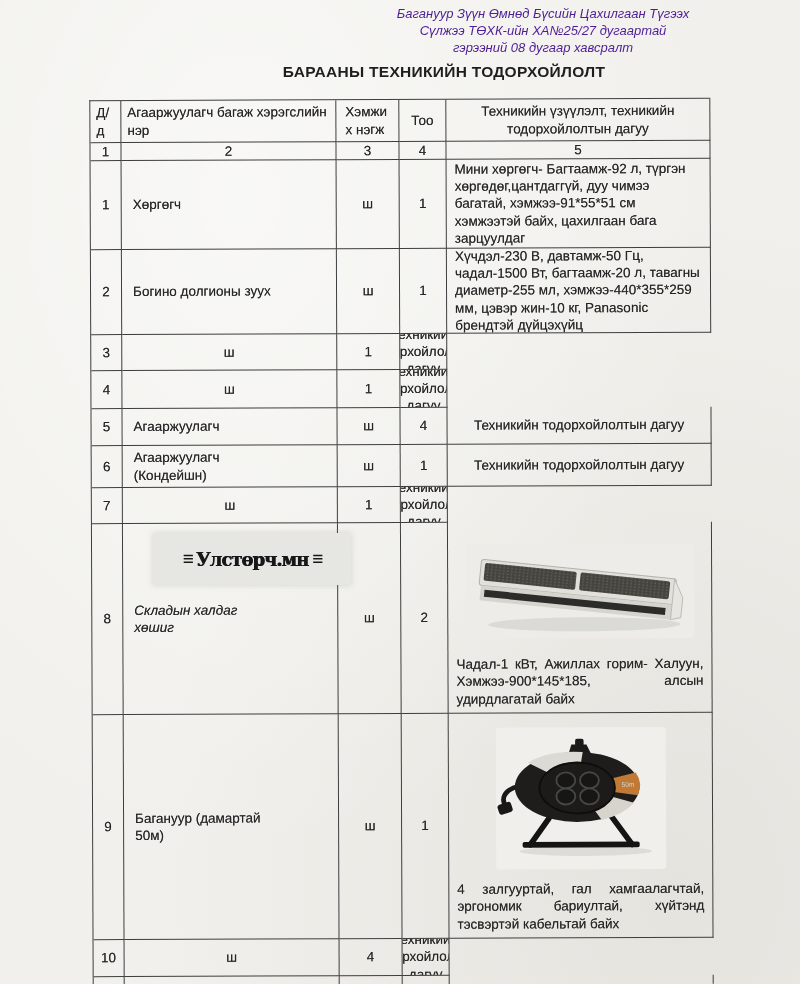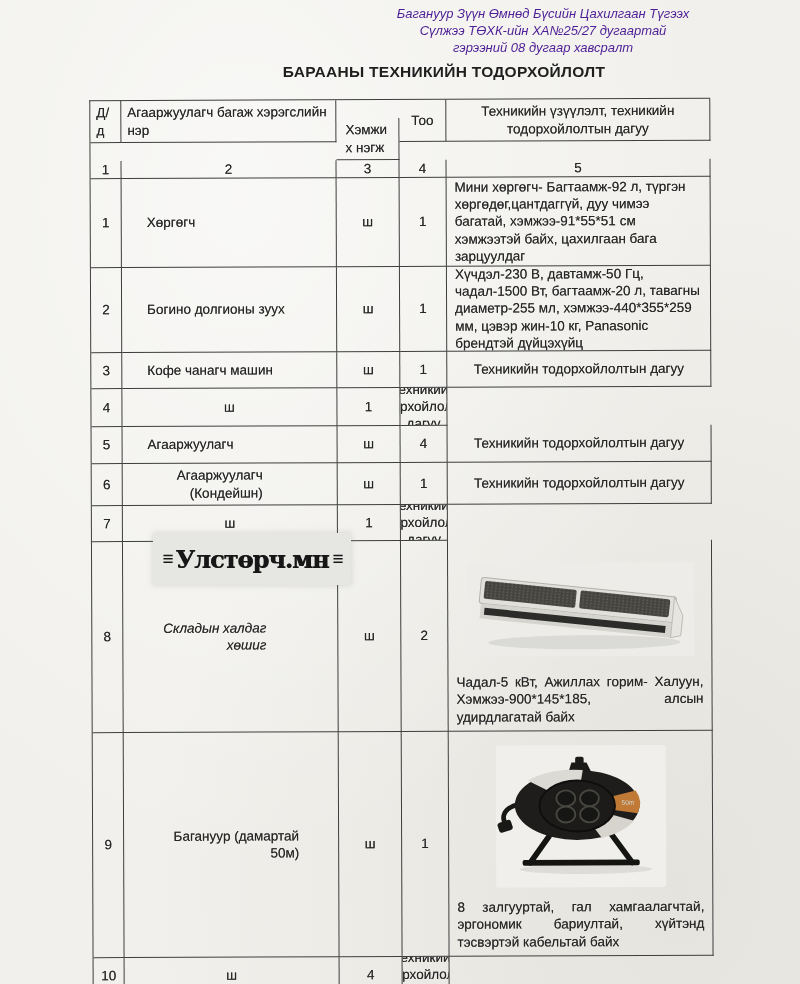--- a/index.html
+++ b/index.html
@@ -33,38 +33,38 @@
     display:flex;align-items:center;justify-content:center;
     font-size:13.5px;line-height:1.28;box-sizing:border-box;
     text-shadow:0 0 .4px rgba(45,45,45,.7);
     overflow:hidden;
   }
   .h-head{height:42px}.h-num{height:18px}
   .h-r1{height:89px}.h-r2{height:85px}.h-r3{height:36px}.h-r4{height:38px}
   .h-r5{height:37px}.h-r6{height:42px}.h-r7{height:36px}
   .h-r8{height:191px}.h-r9{height:225px}.h-r10{height:37px}.h-r11{height:9px}
   .head .cell{text-align:left;padding:2px 6px;}
-  .head .c3{padding:2px 9px;margin-top:18px;}
-  .name{justify-content:flex-start;padding:4px 6px 4px 25px;text-align:right;}
+  .head .c3{padding:2px 9px;}
+  .name{justify-content:flex-start;padding:4px 6px 4px 11px;text-align:left;}
   .spec-left{justify-content:flex-start;text-align:left;padding:5px 8px;}
   .spec-center{text-align:center;padding:2px 6px;}
   .spec-fig{flex-direction:column;align-items:stretch;justify-content:flex-start;padding:0 8px;}
   .spec-fig .figwrap{display:flex;justify-content:center;}
   .spec-fig .spec-text{margin-top:auto;text-align:justify;padding:0 0 5px 0;}
   .wrap115 span{max-width:115px;display:inline-block;}
   .wrap118 span{max-width:118px;display:inline-block;font-style:italic;}
   .wrap150 span{max-width:150px;display:inline-block;}
   .watermark{
     position:absolute;left:153px;top:533px;width:198px;height:52px;z-index:6;
     background:#e6e6e3;box-shadow:0 0 6px rgba(120,120,115,.25);
     display:flex;align-items:center;justify-content:center;gap:4px;color:#171717;
   }
   .wm-text{
     font-family:"DejaVu Serif","Liberation Serif",serif;
-    font-weight:900;font-size:24px;letter-spacing:-1px;
+    font-weight:900;font-size:18px;letter-spacing:-1px;
     text-shadow:.6px 0 0 #171717;
   }
   .wm-wing{font-size:19px;font-weight:bold;letter-spacing:-2px;}
   .photo1{margin-top:22px;width:228px;height:94px;background:#edece8;border-radius:3px;}
   .photo2{margin-top:14px;width:170px;height:142px;background:#f0efeb;border-radius:3px;}
   .partial .cell{border-bottom:none;}
 </style>
 </head>
 <body>
 
@@ -105,21 +105,20 @@
   <div class="row">
     <div class="cell h-r2">2</div>
     <div class="cell h-r2 name">Богино долгионы зуух</div>
     <div class="cell h-r2">ш</div>
     <div class="cell h-r2">1</div>
     <div class="cell h-r2 spec-left">Хүчдэл-230 В, давтамж-50 Гц, чадал-1500 Вт, багтаамж-20 л, тавагны диаметр-255 мл, хэмжээ-440*355*259 мм, цэвэр жин-10 кг, Panasonic брендтэй дүйцэхүйц</div>
   </div>
 
   <div class="row">
     <div class="cell h-r3">3</div>
-    <div class="cell h-r3 name">Кофе чанагч машин</div>
     <div class="cell h-r3">ш</div>
     <div class="cell h-r3">1</div>
     <div class="cell h-r3 spec-center">Техникийн тодорхойлолтын дагуу</div>
   </div>
 
   <div class="row">
     <div class="cell h-r4">4</div>
     <div class="cell h-r4">ш</div>
     <div class="cell h-r4">1</div>
     <div class="cell h-r4 spec-center">Техникийн тодорхойлолтын дагуу</div>
@@ -170,21 +169,21 @@
           <g transform="rotate(6 28 30)">
             <rect x="14" y="16" width="196" height="26" rx="3" fill="#e2e0da" stroke="#b4b2ac" stroke-width="1"></rect>
             <rect x="18" y="19" width="92" height="18" rx="2" fill="url(#grille)"></rect>
             <rect x="114" y="19" width="90" height="18" rx="2" fill="url(#grille)"></rect>
             <rect x="16" y="42" width="192" height="15" fill="#d6d4ce"></rect>
             <rect x="20" y="46" width="182" height="7" fill="#2c2c2a"></rect>
             <polygon points="208,16 218,34 218,54 208,57" fill="#e7e5df" stroke="#b4b2ac" stroke-width="0.8"></polygon>
           </g>
         </svg>
       </div>
-      <div class="spec-text">Чадал-5 кВт, Ажиллах горим- Халуун, Хэмжээ-900*145*185, алсын удирдлагатай байх</div>
+      <div class="spec-text">Чадал-1 кВт, Ажиллах горим- Халуун, Хэмжээ-900*145*185, алсын удирдлагатай байх</div>
     </div>
   </div>
 
   <div class="row">
     <div class="cell h-r9">9</div>
     <div class="cell h-r9 name wrap150">
         <span>Багануур (дамартай 50м)</span>
       </div>
     <div class="cell h-r9">ш</div>
     <div class="cell h-r9">1</div>
@@ -209,21 +208,21 @@
           <path d="M86,53 L146,70 A66,37 0 0 1 112,88 Z" fill="#d6d4cc"></path>
 
           <ellipse cx="86" cy="54" rx="40" ry="27" fill="#1c1b19" stroke="#0e0e0c" stroke-width="2"></ellipse>
           <ellipse cx="74" cy="46" rx="10" ry="8.5" fill="#161614" stroke="#474640" stroke-width="2"></ellipse>
           <ellipse cx="99" cy="46" rx="10" ry="8.5" fill="#161614" stroke="#474640" stroke-width="2"></ellipse>
           <ellipse cx="74" cy="63" rx="10" ry="8.5" fill="#161614" stroke="#474640" stroke-width="2"></ellipse>
           <ellipse cx="99" cy="63" rx="10" ry="8.5" fill="#161614" stroke="#474640" stroke-width="2"></ellipse>
           <text x="133" y="53" font-size="7" fill="#f7ecd9"><tspan>50m</tspan></text>
         </svg>
       </div>
-      <div class="spec-text">8 залгууртай, гал хамгаалагчтай, эргономик бариултай, хүйтэнд тэсвэртэй кабельтай байх</div>
+      <div class="spec-text">4 залгууртай, гал хамгаалагчтай, эргономик бариултай, хүйтэнд тэсвэртэй кабельтай байх</div>
     </div>
   </div>
 
   <div class="row">
     <div class="cell h-r10">10</div>
     <div class="cell h-r10">ш</div>
     <div class="cell h-r10">4</div>
     <div class="cell h-r10 spec-center">Техникийн тодорхойлолтын дагуу</div>
   </div>
 

